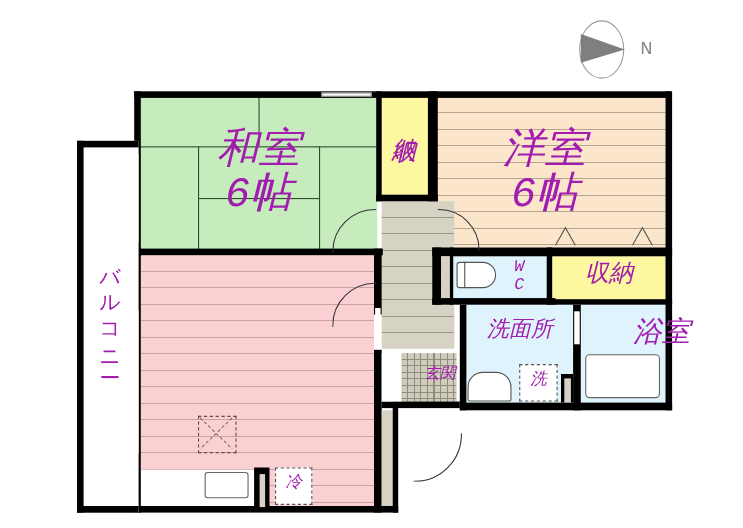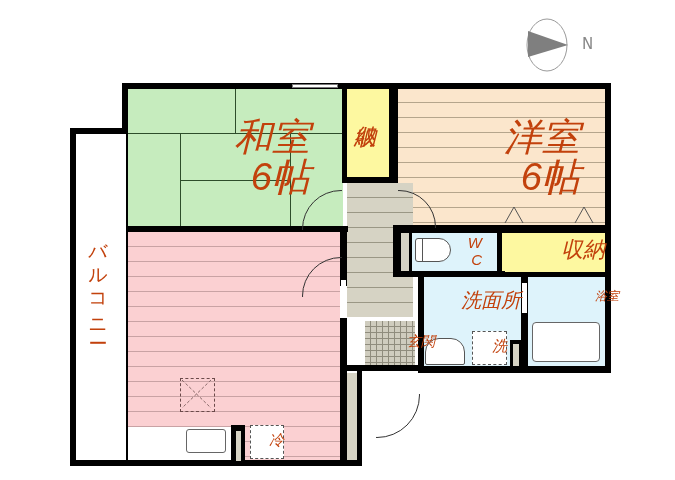--- a/index.html
+++ b/index.html
@@ -1,19 +1,19 @@
 <!DOCTYPE html>
 <html><head>
 <meta charset="utf-8">
 <style>
   html, body { margin:0; padding:0; background:#ffffff; }
   body { width:675px; height:480px; position:relative; overflow:hidden; font-family:"DejaVu Serif", serif; }
   .abs { position:absolute; box-sizing:border-box; }
   .wall { background:#000; position:absolute; }
-  .room-label { position:absolute; font-style:italic; color:#c2410c; text-align:right; line-height:1.05; font-family:Liberation Sans, sans-serif; }
+  .room-label { position:absolute; font-style:italic; color:#a21caf; text-align:center; line-height:1.05; font-family:Liberation Mono, monospace; }
   .washitsu { background:#c6ecbe; }
   .youshitsu { background: repeating-linear-gradient(to bottom, #fbe6cc 0px, #fbe6cc 14px, #b5a58c 14px, #b5a58c 15px); }
   .ldk { background: repeating-linear-gradient(to bottom, #fbd0d2 0px, #fbd0d2 14px, #c9a2a4 14px, #c9a2a4 15px); }
   .hall { background: repeating-linear-gradient(to bottom, #d6d3c4 0px, #d6d3c4 14px, #9a9785 14px, #9a9785 15px); }
   .storage { background:#fdf8a0; }
   .wet { background:#def3fb; }
   .genkan { background:
       repeating-linear-gradient(to right, transparent 0 5px, #8f8c7d 5px 6px),
       repeating-linear-gradient(to bottom, #cfccbe 0 5px, #8f8c7d 5px 6px); }
   .tatami-line { position:absolute; background:#2d4d2a; }
@@ -148,26 +148,26 @@
 <svg width="33" height="32" style="position:absolute;left:180px;top:378px;">
   <line x1="2" y1="2" x2="31" y2="30" stroke="#8a6a6a" stroke-dasharray="3,2"></line>
   <line x1="31" y1="2" x2="2" y2="30" stroke="#8a6a6a" stroke-dasharray="3,2"></line>
 </svg>
 
 <div class="room-label" style="left:160px;top:118px;width:150px;font-size:38px;">
   <div>和室</div>
   <div>6帖</div>
 </div>
 <div class="room-label vert-text" style="left:354px;top:108px;font-size:22px;">収納</div>
-<div class="room-label" style="left:440px;top:118px;width:140px;font-size:38px;">
+<div class="room-label" style="left:425px;top:118px;width:140px;font-size:38px;">
   <div>洋室</div>
   <div>6帖</div>
 </div>
 <div class="room-label" style="left:170px;top:280px;width:130px;font-size:40px;">
 </div>
 <div class="room-label" style="left:462px;top:234px;width:20px;font-size:15px;line-height:17px;">
   <div>W</div>
   <div>C</div>
 </div>
 <div class="room-label" style="left:502px;top:238px;width:103px;font-size:22px;">収納</div>
 <div class="room-label" style="left:424px;top:290px;width:97px;font-size:20px;">洗面所</div>
-<div class="room-label" style="left:528px;top:290px;width:91px;font-size:12px;">浴室</div>
+<div class="room-label" style="left:556px;top:290px;width:91px;font-size:26px;">浴室</div>
 <div class="room-label" style="left:365px;top:334px;width:70px;font-size:14px;">玄関</div>
 
 </body></html>

